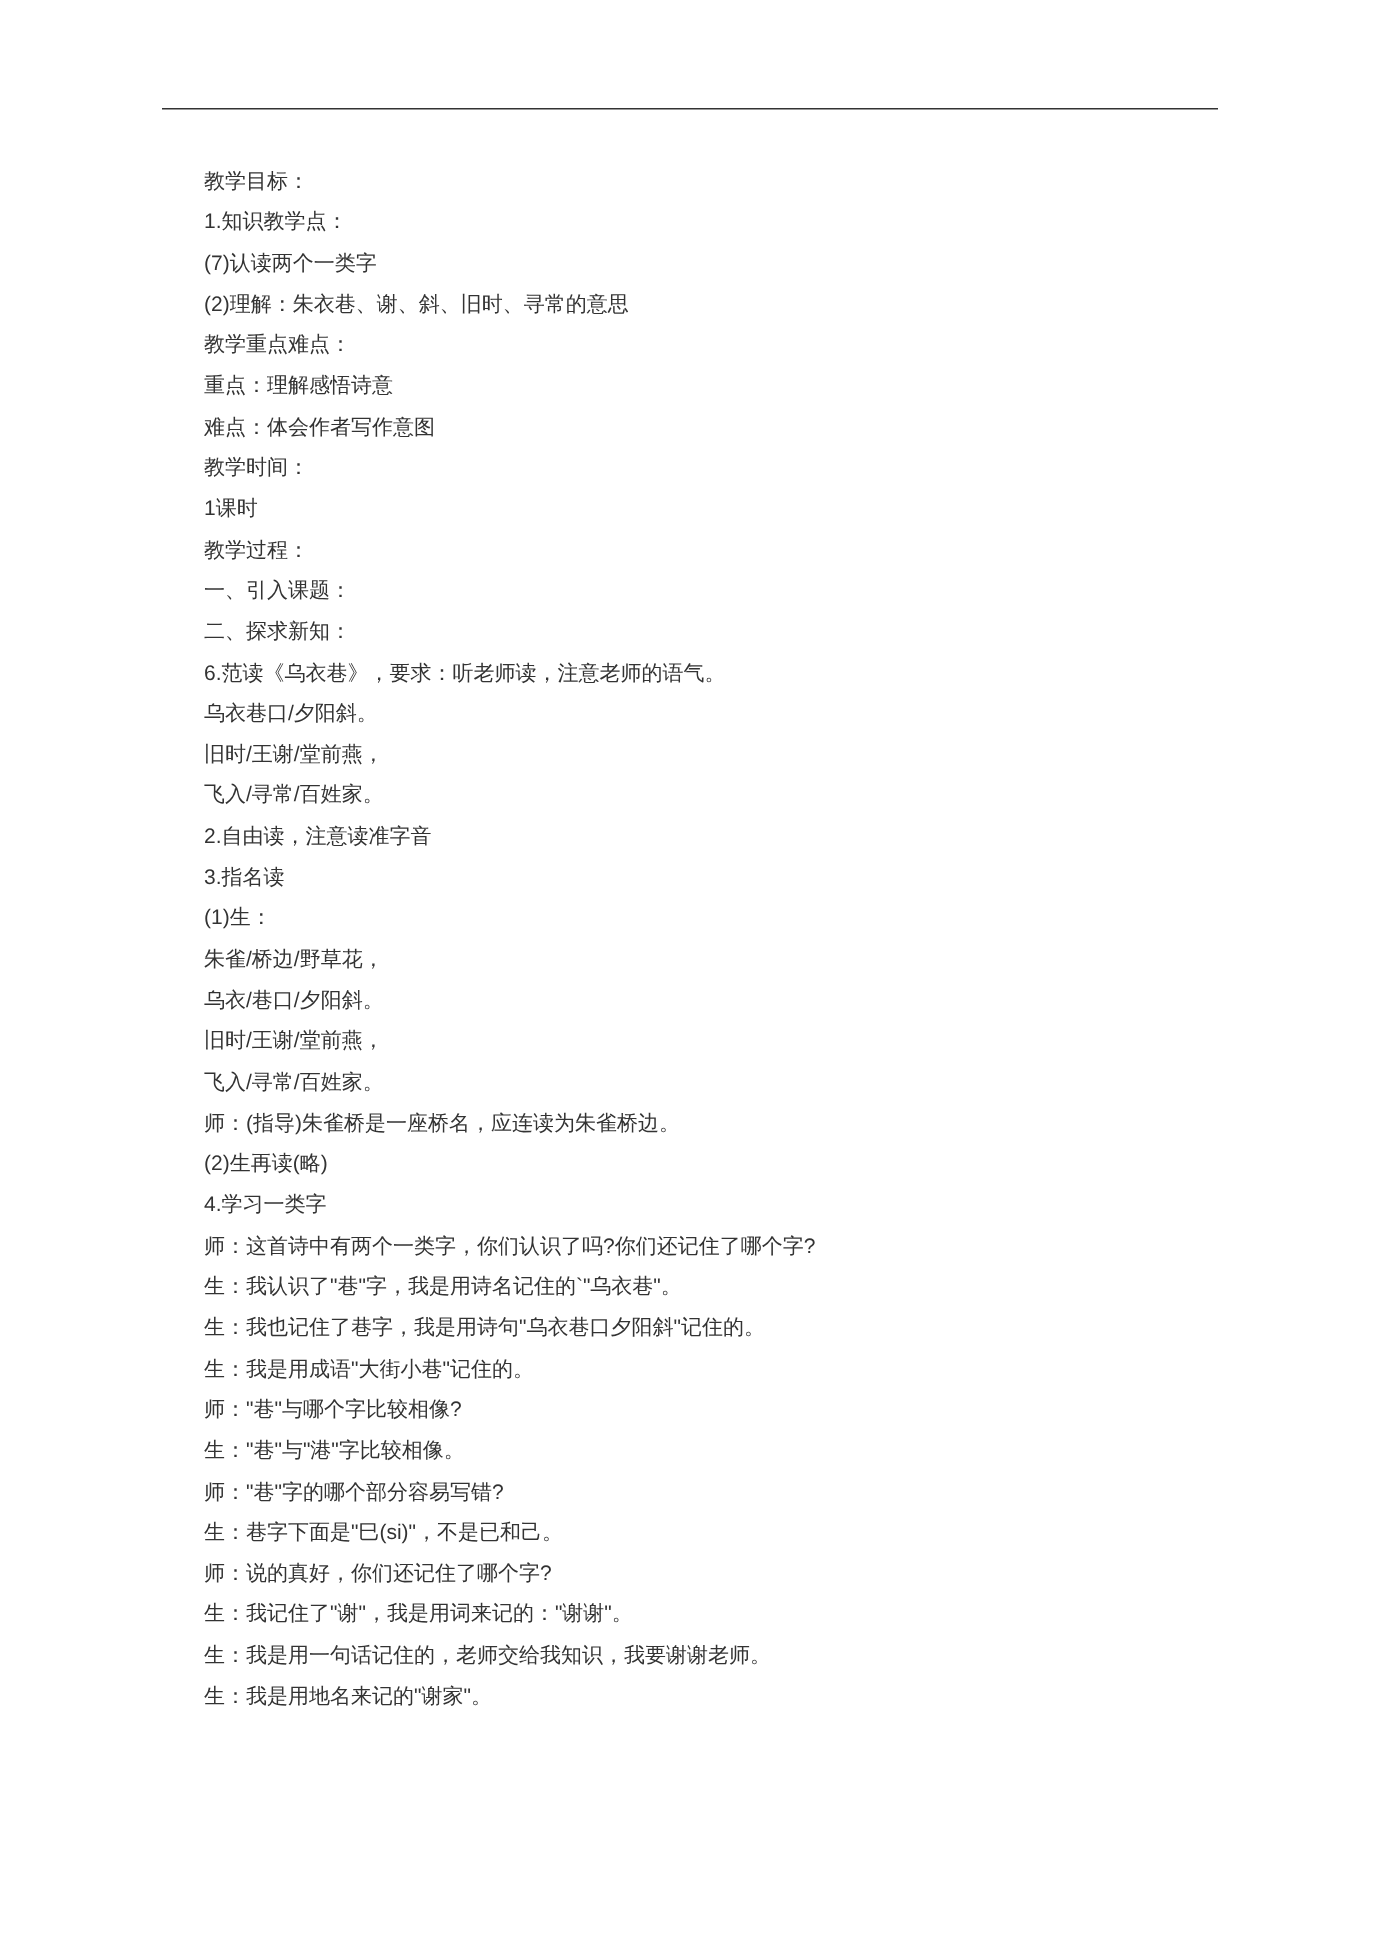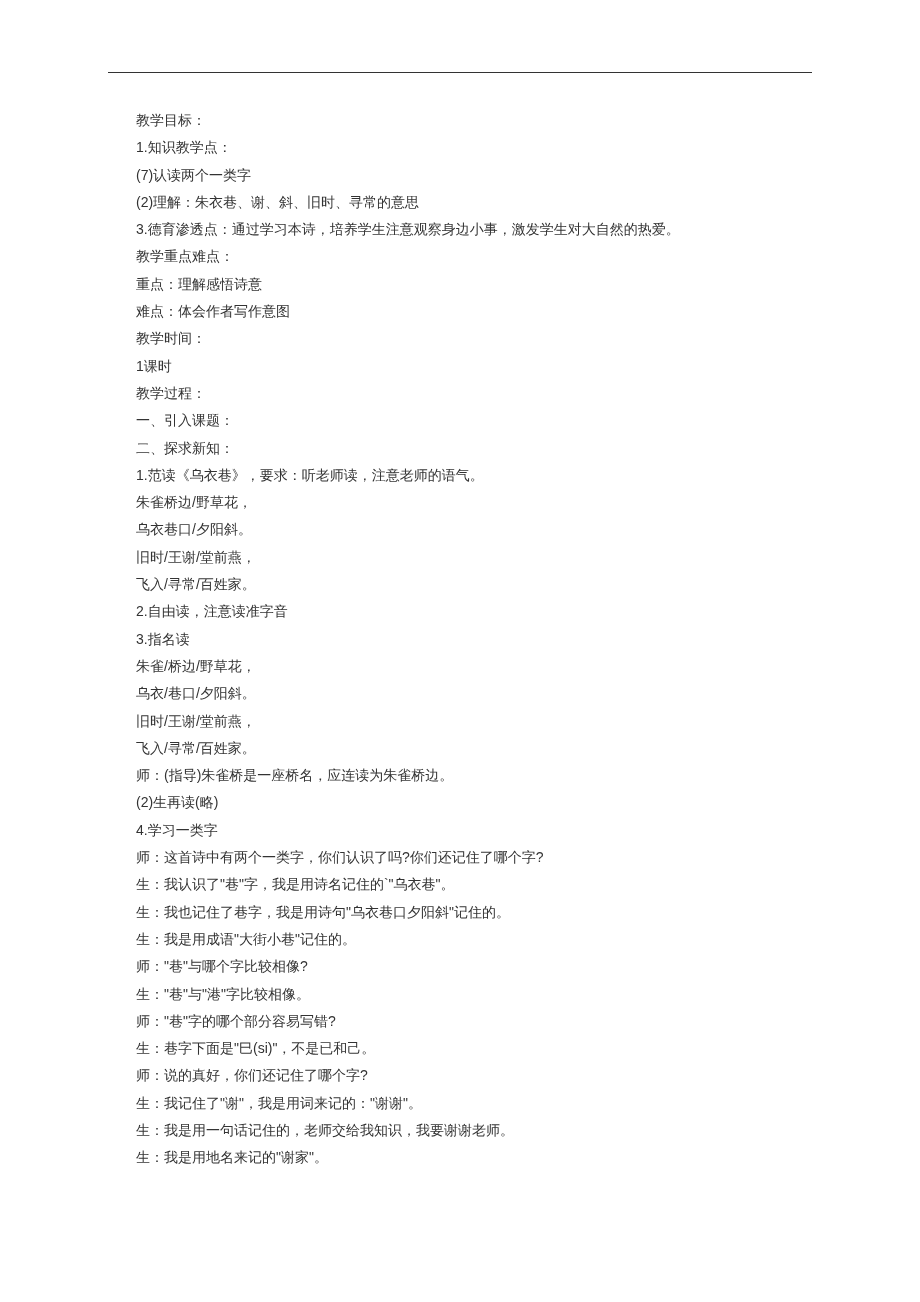--- a/index.html
+++ b/index.html
@@ -33,36 +33,35 @@
 </head>
 <body>
 
 <hr class="hr-line">
 
 <div class="content" id="content-container">
 <div class="line">教学目标：</div>
     <div class="line">1.知识教学点：</div>
     <div class="line">(7)认读两个一类字</div>
     <div class="line">(2)理解：朱衣巷、谢、斜、旧时、寻常的意思</div>
-    <div class="line">3.德育渗透点：通过学习本诗，培养学生注意观察身边小事，激发学生对大自然的热爱。</div>
     <div class="line">教学重点难点：</div>
     <div class="line">重点：理解感悟诗意</div>
     <div class="line">难点：体会作者写作意图</div>
     <div class="line">教学时间：</div>
     <div class="line">1课时</div>
     <div class="line">教学过程：</div>
     <div class="line">一、引入课题：</div>
     <div class="line">二、探求新知：</div>
-    <div class="line">1.范读《乌衣巷》，要求：听老师读，注意老师的语气。</div>
-    <div class="line">朱雀桥边/野草花，</div>
+    <div class="line">6.范读《乌衣巷》，要求：听老师读，注意老师的语气。</div>
     <div class="line">乌衣巷口/夕阳斜。</div>
     <div class="line">旧时/王谢/堂前燕，</div>
     <div class="line">飞入/寻常/百姓家。</div>
     <div class="line">2.自由读，注意读准字音</div>
     <div class="line">3.指名读</div>
+    <div class="line">(1)生：</div>
     <div class="line">朱雀/桥边/野草花，</div>
     <div class="line">乌衣/巷口/夕阳斜。</div>
     <div class="line">旧时/王谢/堂前燕，</div>
     <div class="line">飞入/寻常/百姓家。</div>
     <div class="line">师：(指导)朱雀桥是一座桥名，应连读为朱雀桥边。</div>
     <div class="line">(2)生再读(略)</div>
     <div class="line">4.学习一类字</div>
     <div class="line">师：这首诗中有两个一类字，你们认识了吗?你们还记住了哪个字?</div>
     <div class="line">生：我认识了"巷"字，我是用诗名记住的`"乌衣巷"。</div>
     <div class="line">生：我也记住了巷字，我是用诗句"乌衣巷口夕阳斜"记住的。</div>

